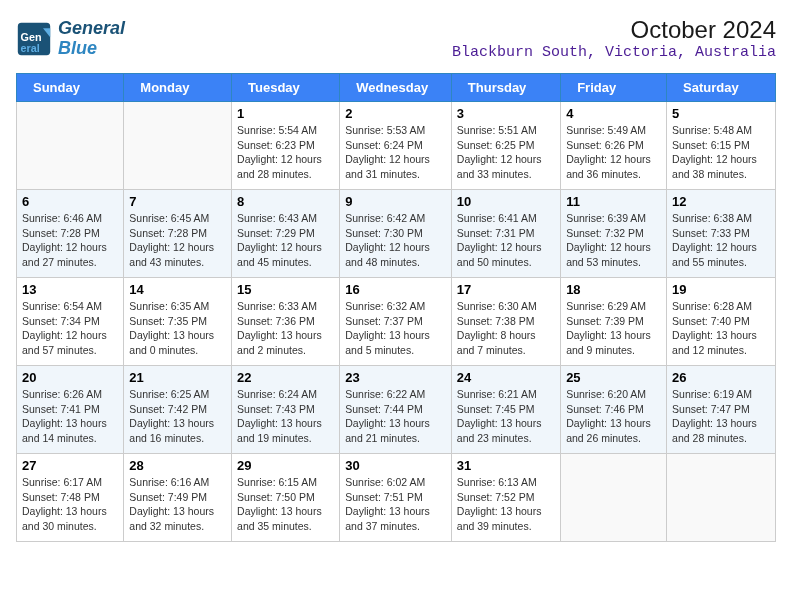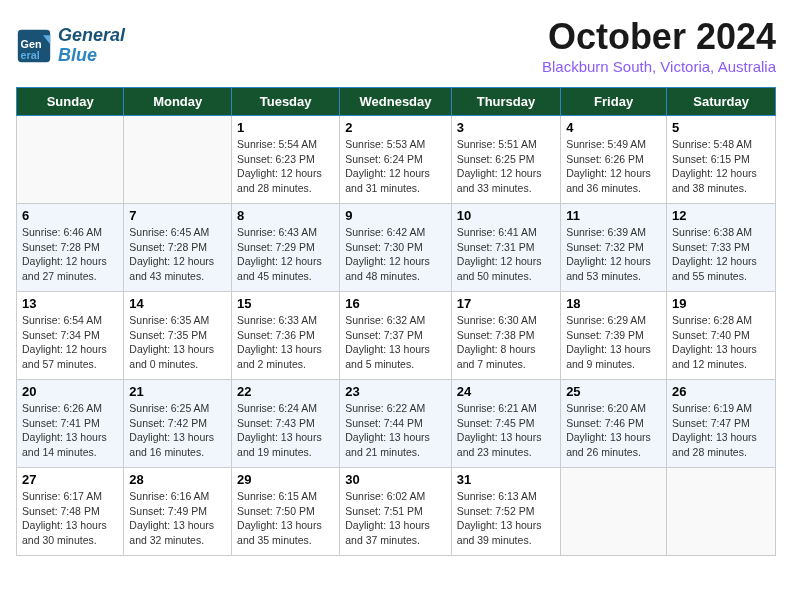--- a/index.html
+++ b/index.html
@@ -32,38 +32,39 @@
       color: #2e86c1;
     }
     .logo-icon {
       width: 36px;
       height: 36px;
     }
     .title-block {
       text-align: right;
     }
     .month-title {
-      font-size: 36px;
-      font-weight: bold;
+      font-size: 24px;
+      font-weight: normal;
       color: #1a1a1a;
     }
     .subtitle {
       font-size: 15px;
-      color: #8b5cf6;
+      color: #4c1d95;
+      font-family: Liberation Mono, monospace;
     }
     .calendar {
       width: 100%;
       border-collapse: collapse;
       font-size: 11px;
     }
     .calendar th {
-      background-color: #14532d;
+      background-color: #3b82f6;
       color: #fff;
       padding: 6px 16px;
-      text-align: center;
+      text-align: left;
       font-size: 13px;
       font-weight: bold;
       border: 1px solid #2e86c1;
     }
     .calendar td {
       border: 1px solid #ccc;
       vertical-align: top;
       padding: 4px 5px;
       width: 113px;
       min-height: 80px;

